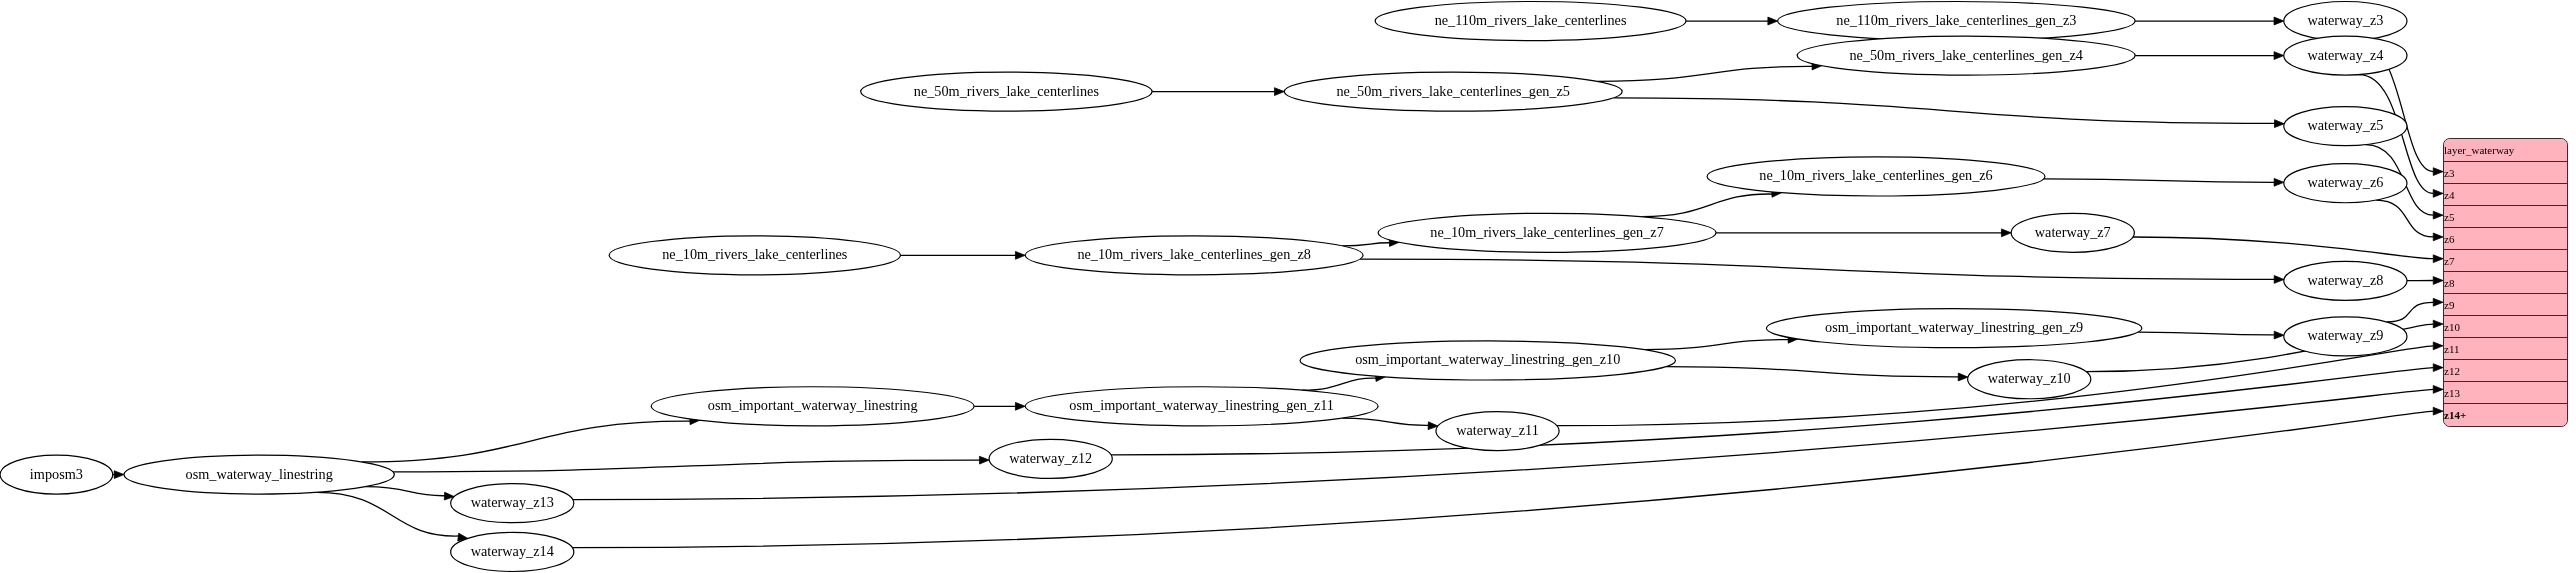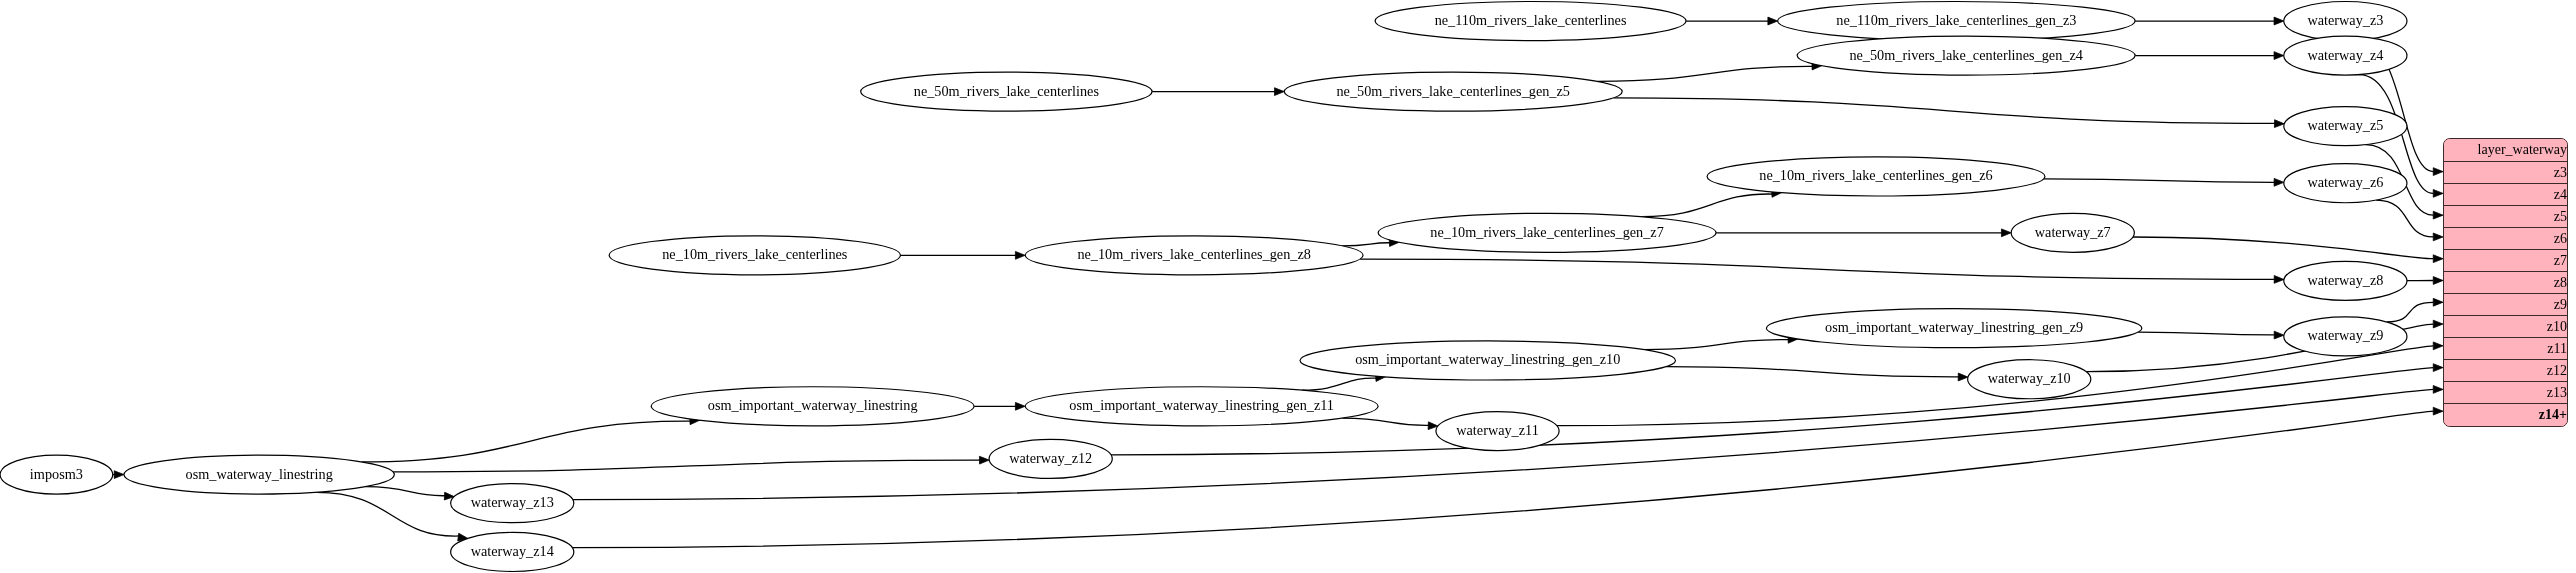--- a/index.html
+++ b/index.html
@@ -54,23 +54,23 @@
     width: 125px;
     border: 1.2px solid #3a2a2a;
     border-radius: 6.8px;
     background: #ffb3bd;
     box-sizing: border-box;
     overflow: hidden;
   }
   .layer-row {
     height: 22px;
     line-height: 22px;
-    text-align: right;
+    text-align: left;
     font-family: "Liberation Serif", "DejaVu Serif", serif;
-    font-size: 14px;
+    font-size: 11px;
     color: #000000;
     background: #ffb3bd;
     border-bottom: 1.2px solid #3a2a2a;
     box-sizing: border-box;
     white-space: nowrap;
   }
   .layer-row.header {
     height: 22.5px;
     line-height: 22.5px;
   }

